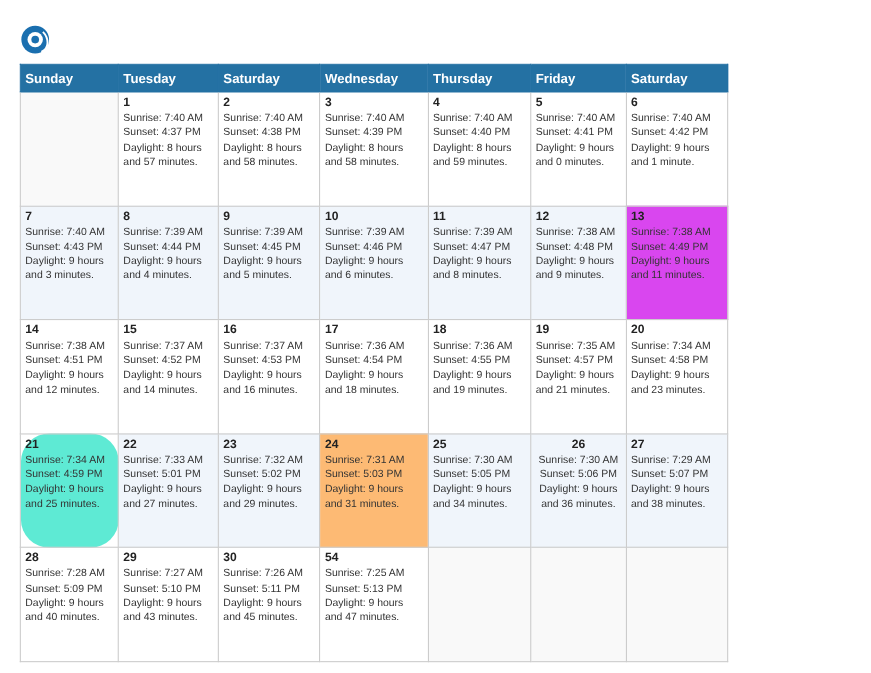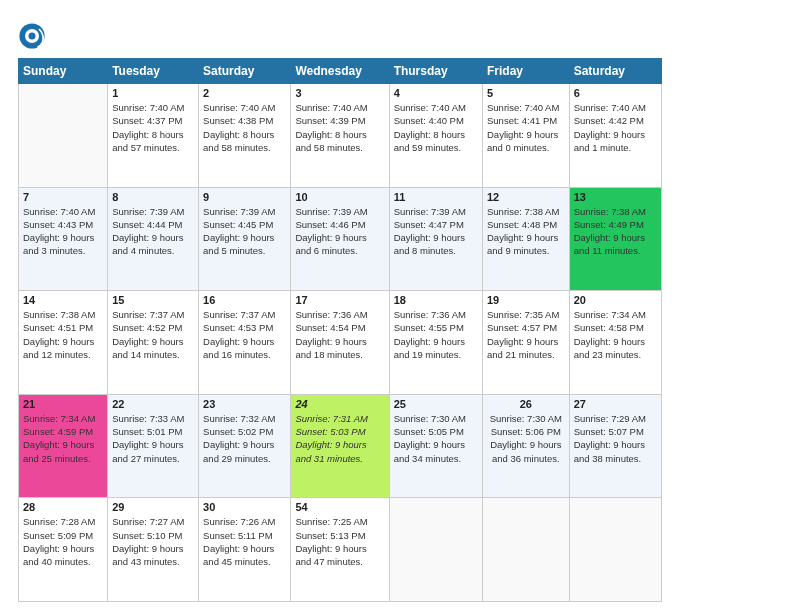--- a/index.html
+++ b/index.html
@@ -183,21 +183,21 @@
             <div class="day-info">Sunrise: 7:39 AM<br>Sunset: 4:46 PM<br>Daylight: 9 hours and 6 minutes.</div>
           </td>
           <td style="background: rgb(240, 245, 251);">
             <span class="day-num">11</span>
             <div class="day-info">Sunrise: 7:39 AM<br>Sunset: 4:47 PM<br>Daylight: 9 hours and 8 minutes.</div>
           </td>
           <td style="background: rgb(240, 245, 251);">
             <span class="day-num">12</span>
             <div class="day-info">Sunrise: 7:38 AM<br>Sunset: 4:48 PM<br>Daylight: 9 hours and 9 minutes.</div>
           </td>
-          <td style="background: #22c55e; margin-left: 13px;">
+          <td style="background: #d946ef; margin-left: 13px;">
             <span class="day-num">13</span>
             <div class="day-info">Sunrise: 7:38 AM<br>Sunset: 4:49 PM<br>Daylight: 9 hours and 11 minutes.</div>
           </td>
         </tr>
         <tr>
           <td>
             <span class="day-num">14</span>
             <div class="day-info">Sunrise: 7:38 AM<br>Sunset: 4:51 PM<br>Daylight: 9 hours and 12 minutes.</div>
           </td>
           <td>
@@ -219,33 +219,33 @@
           <td>
             <span class="day-num">19</span>
             <div class="day-info">Sunrise: 7:35 AM<br>Sunset: 4:57 PM<br>Daylight: 9 hours and 21 minutes.</div>
           </td>
           <td>
             <span class="day-num">20</span>
             <div class="day-info">Sunrise: 7:34 AM<br>Sunset: 4:58 PM<br>Daylight: 9 hours and 23 minutes.</div>
           </td>
         </tr>
         <tr>
-          <td style="background: #ec4899;">
+          <td style="background: #5eead4; border-radius: 26px;">
             <span class="day-num">21</span>
             <div class="day-info">Sunrise: 7:34 AM<br>Sunset: 4:59 PM<br>Daylight: 9 hours and 25 minutes.</div>
           </td>
           <td style="background: rgb(240, 245, 251);">
             <span class="day-num">22</span>
             <div class="day-info">Sunrise: 7:33 AM<br>Sunset: 5:01 PM<br>Daylight: 9 hours and 27 minutes.</div>
           </td>
           <td style="background: rgb(240, 245, 251);">
             <span class="day-num">23</span>
             <div class="day-info">Sunrise: 7:32 AM<br>Sunset: 5:02 PM<br>Daylight: 9 hours and 29 minutes.</div>
           </td>
-          <td style="background: #bef264; font-style: italic;">
+          <td style="background: #fdba74;">
             <span class="day-num">24</span>
             <div class="day-info">Sunrise: 7:31 AM<br>Sunset: 5:03 PM<br>Daylight: 9 hours and 31 minutes.</div>
           </td>
           <td style="background: rgb(240, 245, 251);">
             <span class="day-num">25</span>
             <div class="day-info">Sunrise: 7:30 AM<br>Sunset: 5:05 PM<br>Daylight: 9 hours and 34 minutes.</div>
           </td>
           <td style="background: rgb(240, 245, 251); text-align: center;">
             <span class="day-num">26</span>
             <div class="day-info">Sunrise: 7:30 AM<br>Sunset: 5:06 PM<br>Daylight: 9 hours and 36 minutes.</div>

